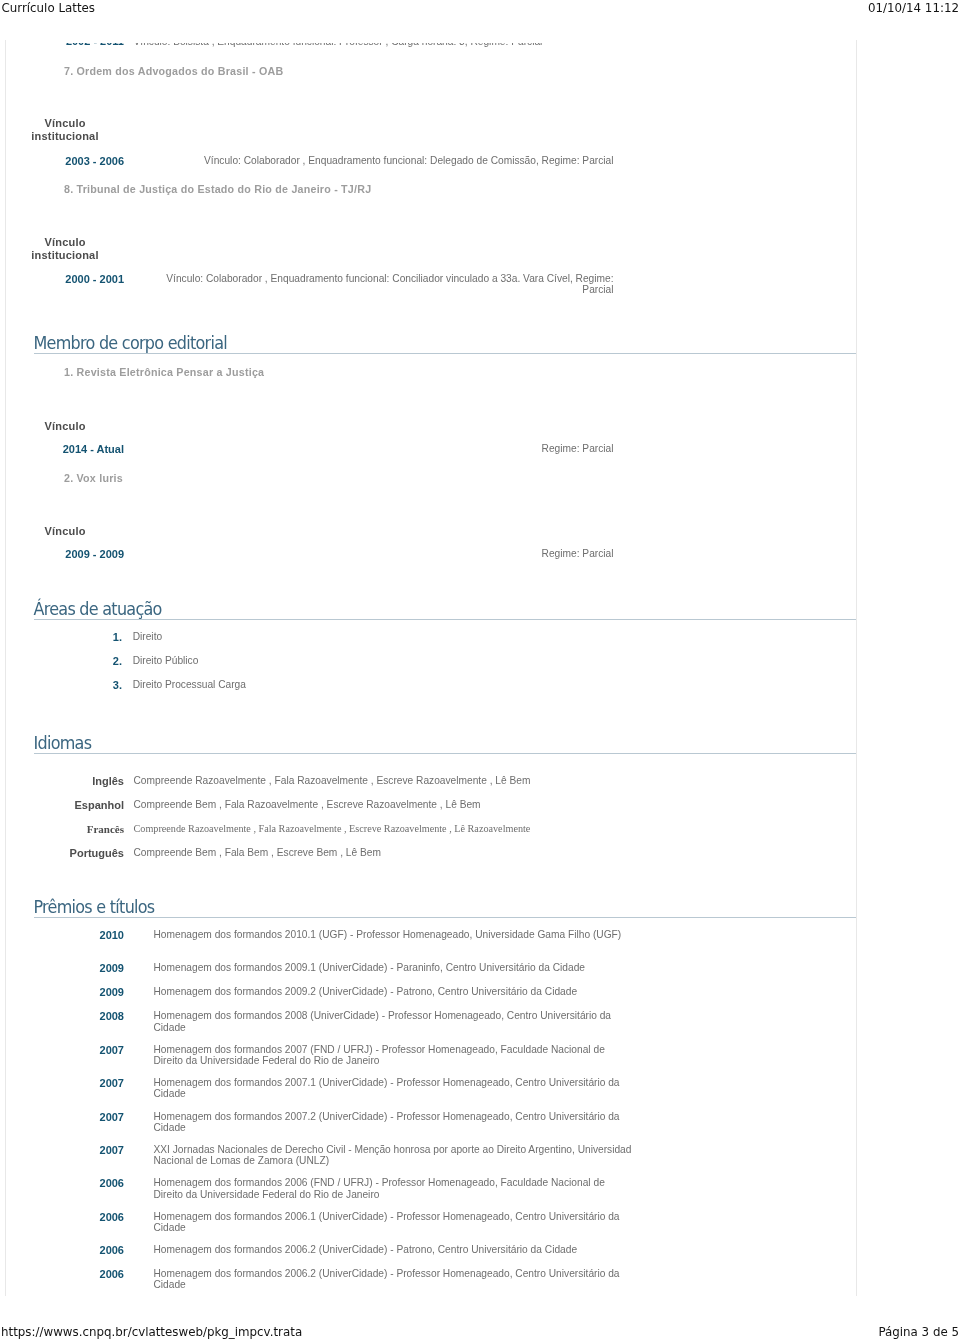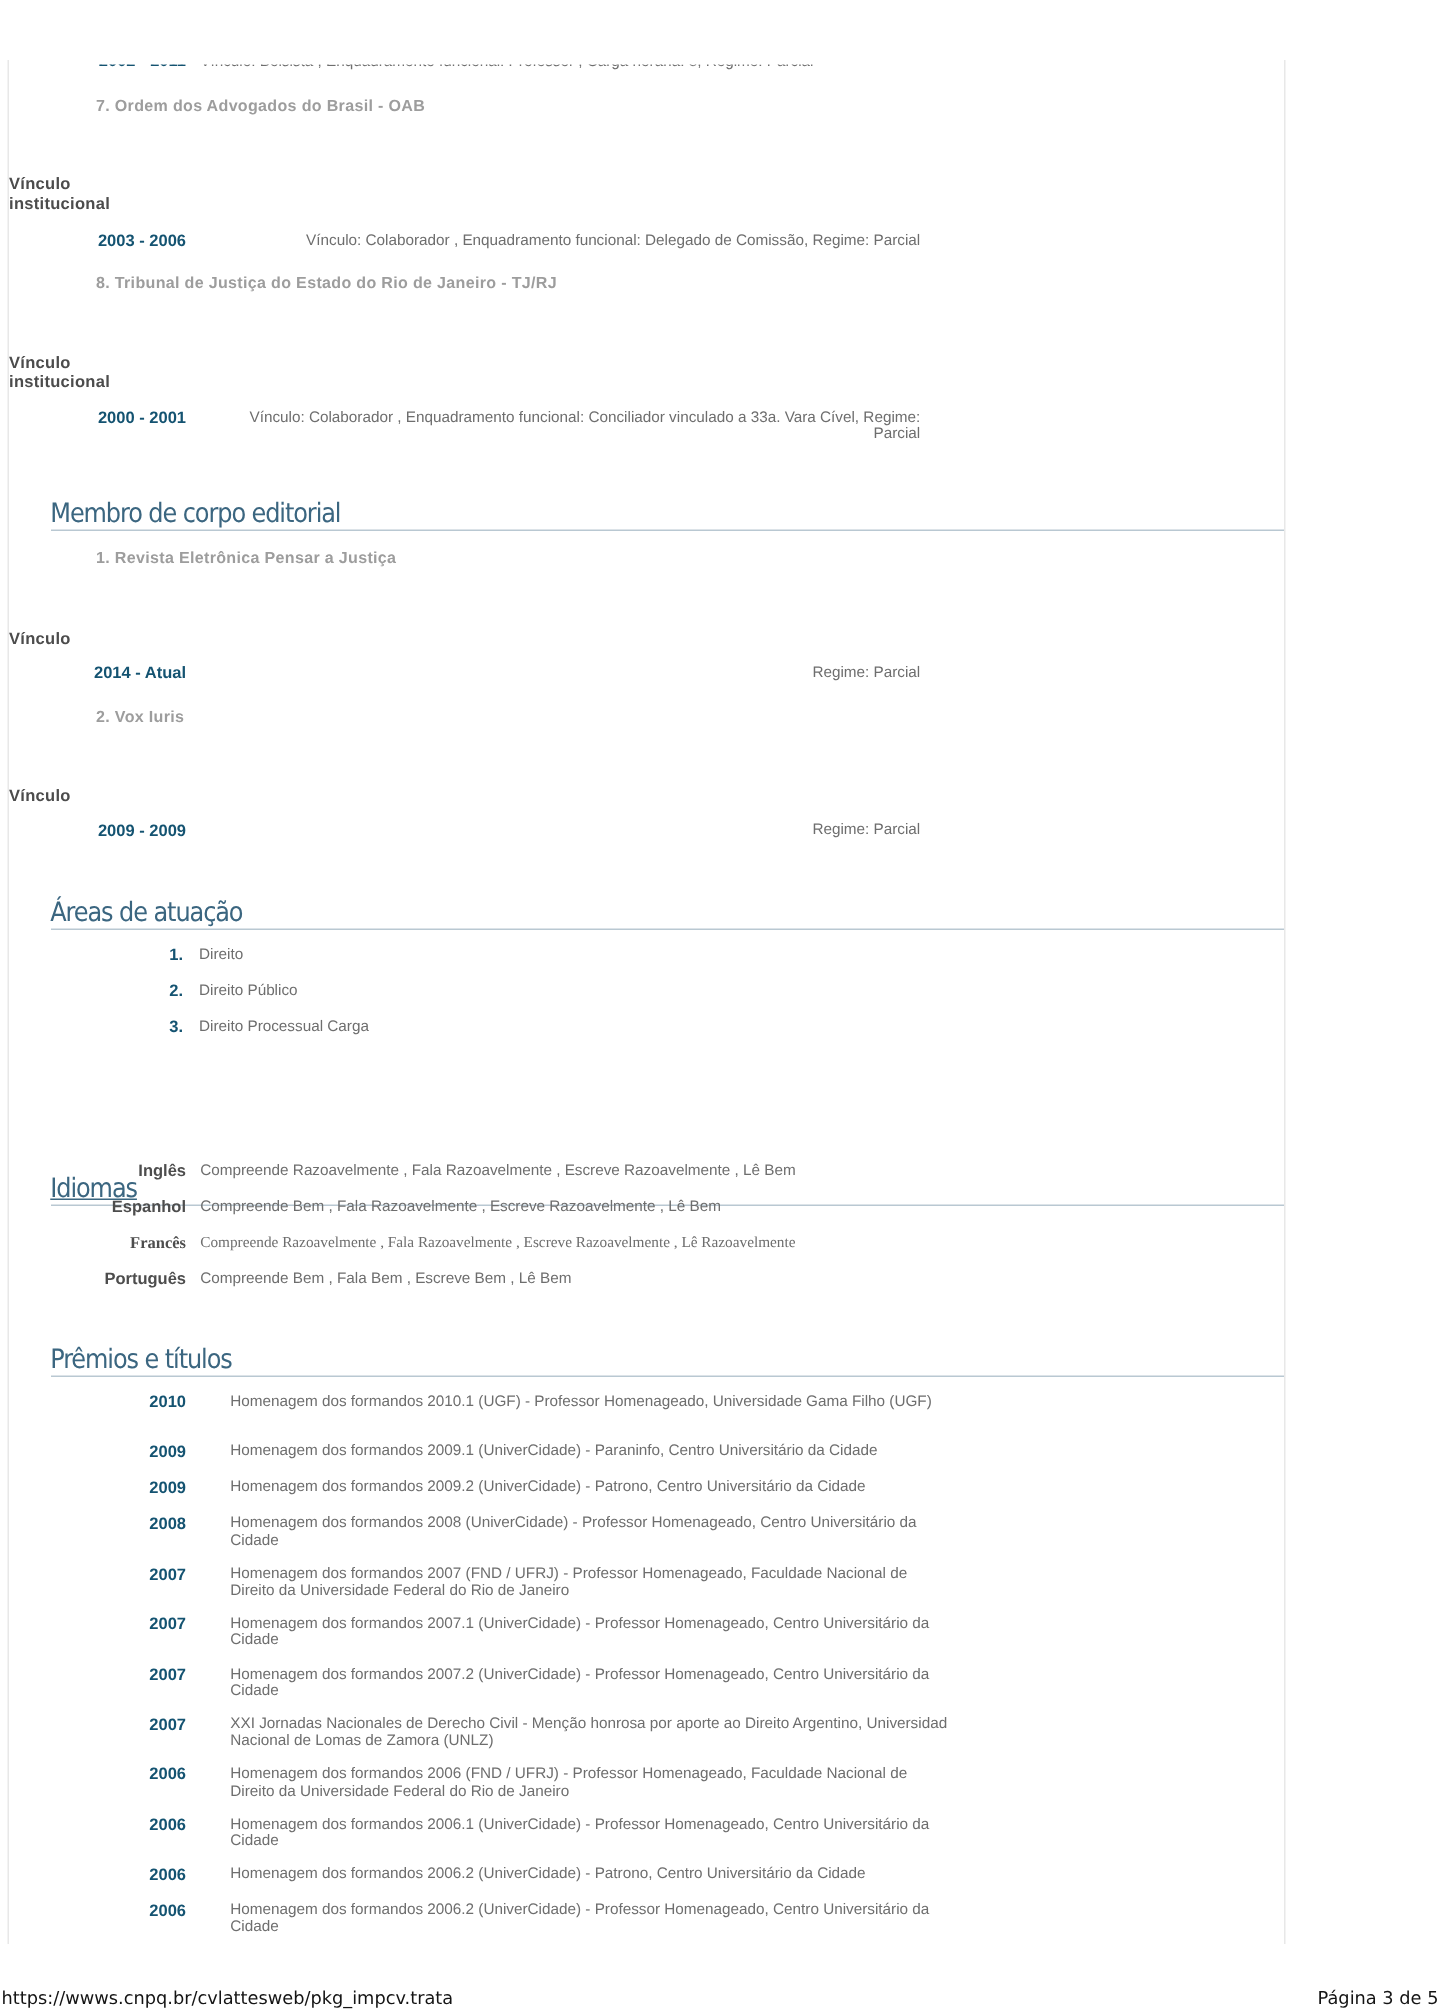--- a/index.html
+++ b/index.html
@@ -70,21 +70,21 @@
     font-weight: bold;
     color: #9d9d9d;
     letter-spacing: 0.22px;
     line-height: 13px;
     white-space: nowrap;
   }
   .lbl {
     font-size: 11px;
     font-weight: bold;
     color: #4c4c4c;
-    text-align: left;
+    text-align: center;
     letter-spacing: 0.2px;
   }
   .per {
     font-size: 11px;
     font-weight: bold;
     color: #145371;
     text-align: right;
     white-space: nowrap;
     line-height: 13px;
   }
@@ -147,32 +147,36 @@
   #br-ed0 { top: 403px; }  
   #t-ed1  { top: 432px; }  
   #bh-ed1 { top: 485px; }  
   #br-ed1 { top: 508px; }  
 
   #sec-areas { top: 559.5px; }  
   #ar0 { top: 591px; }  
   #ar1 { top: 614.7px; }  
   #ar2 { top: 638.5px; }  
 
-  #sec-idiomas { top: 744px; text-decoration: underline; }  
+  #sec-idiomas { top: 694px; }  
   #lg0 { top: 735px; }  
   #lg1 { top: 759.1px; }  
   #lg2 { top: 783.2px; font-family: Liberation Serif, serif; }  
   #lg3 { top: 807.3px; }  
 
   #sec-premios { top: 858px; }  
 </style>
 </head>
 <body>
 
 <div class="page">
+  <div class="print-head">
+    <span>Currículo Lattes</span>
+    <span>01/10/14 11:12</span>
+  </div>
   <div class="frame">
     <div class="inner">
 
       <div class="clip-row">
         <div class="clip-inner">
           <span class="per clip-per">2002 - 2011</span>
           <span class="desc clip-desc">Vínculo: Bolsista , Enquadramento funcional: Professor , Carga horária: 8, Regime: Parcial</span>
         </div>
       </div>
 

